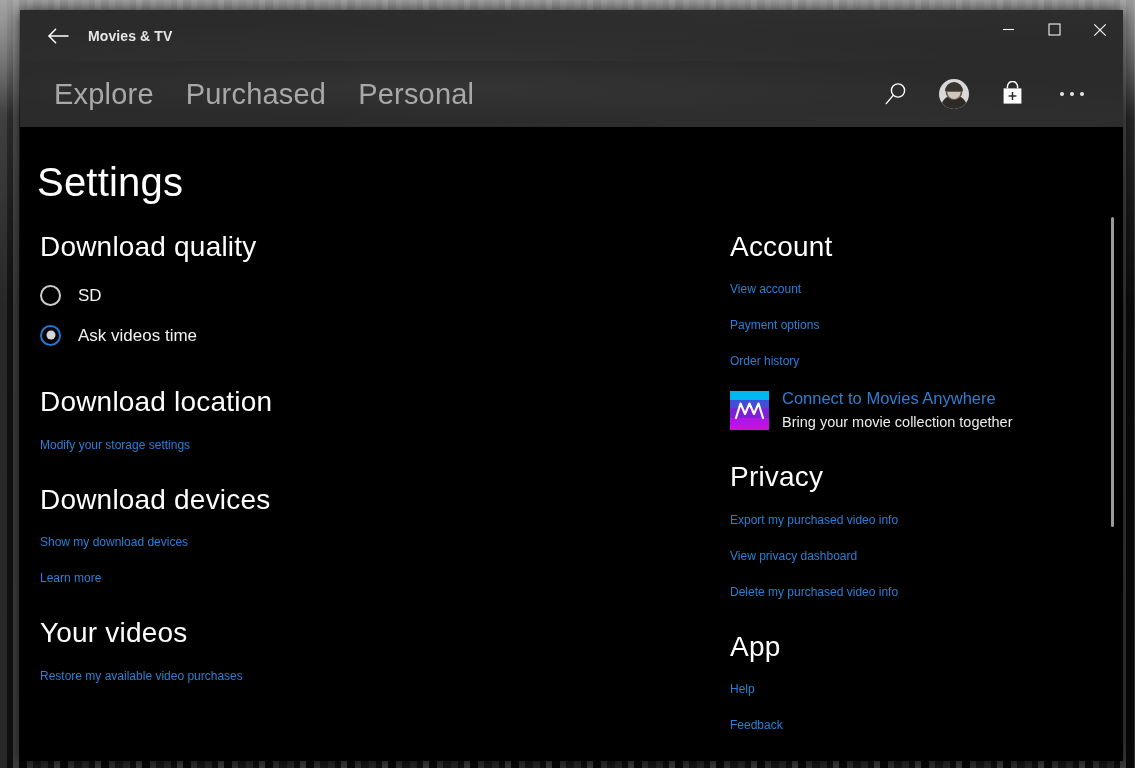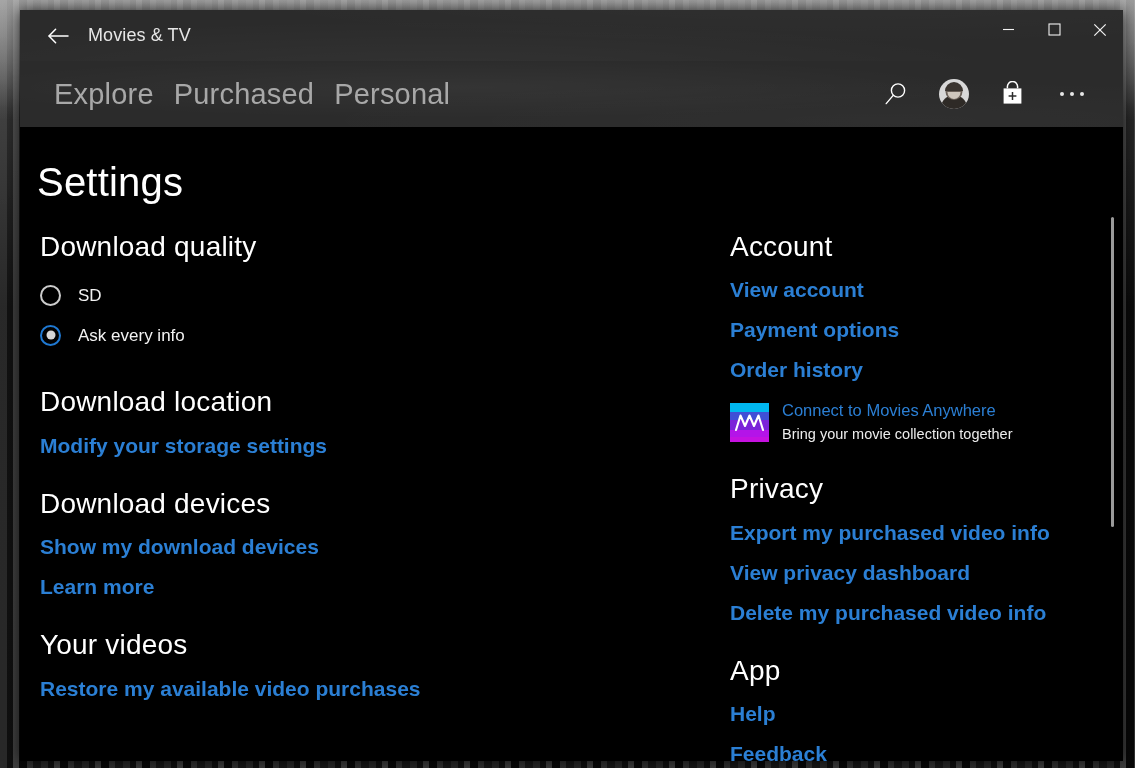--- a/index.html
+++ b/index.html
@@ -79,22 +79,22 @@
     display: flex;
     align-items: center;
     justify-content: center;
     position: relative;
     z-index: 2;
   }
   .back-button svg { display: block; }
 
   .app-title {
     color: #e6e6e6;
-    font-size: 18px;
-    font-weight: 400;
+    font-size: 14px;
+    font-weight: 700;
     margin-left: 6px;
     position: relative;
     z-index: 2;
     letter-spacing: 0.1px;
   }
 
   .window-controls {
     margin-left: auto;
     display: flex;
     height: 51px;
@@ -126,21 +126,21 @@
     inset: 0;
     background:
       radial-gradient(ellipse at 40% 40%, rgba(255,255,255,0.045), rgba(255,255,255,0) 55%),
       radial-gradient(ellipse at 78% 90%, rgba(255,255,255,0.02), rgba(255,255,255,0) 50%);
     pointer-events: none;
   }
 
   .nav-tabs {
     display: flex;
     align-items: flex-end;
-    gap: 20px;
+    gap: 32px;
     position: relative;
     z-index: 2;
   }
   .nav-tab {
     color: #a8a8a8;
     font-size: 29px;
     font-weight: 300;
     line-height: 1;
     letter-spacing: 0.2px;
     white-space: nowrap;
@@ -247,22 +247,22 @@
     font-size: 28px;
     font-weight: 300;
     line-height: 1.05;
     letter-spacing: 0.2px;
   }
   .section + .section { margin-top: 32px; }
 
   .link {
     display: inline-block;
     color: #2b7fd4;
-    font-size: 21px;
-    font-weight: 700;
+    font-size: 12px;
+    font-weight: 400;
     line-height: 1;
     text-decoration: none;
     cursor: pointer;
   }
   .link-row { margin-top: 18px; }
   .link-row:first-of-type { margin-top: 16px; }
 
   .link.disabled {
     color: #8d8d8d;
     cursor: default;
@@ -447,21 +447,21 @@
 
         <div class="section">
           <div class="section-title">Download quality</div>
           <div class="radio-list">
             <div class="radio-item">
               <span class="radio-mark"></span>
               <span class="radio-label">SD</span>
             </div>
             <div class="radio-item checked">
               <span class="radio-mark"></span>
-              <span class="radio-label">Ask every info</span>
+              <span class="radio-label">Ask videos time</span>
             </div>
           </div>
         </div>
 
         <div class="section">
           <div class="section-title">Download location</div>
           <div class="link-row">
             <a class="link">Modify your storage settings</a>
           </div>
         </div>

